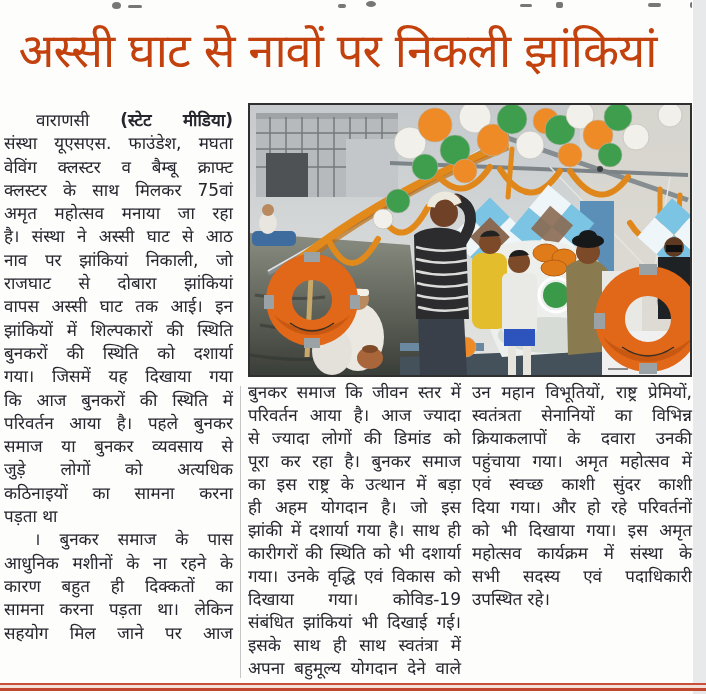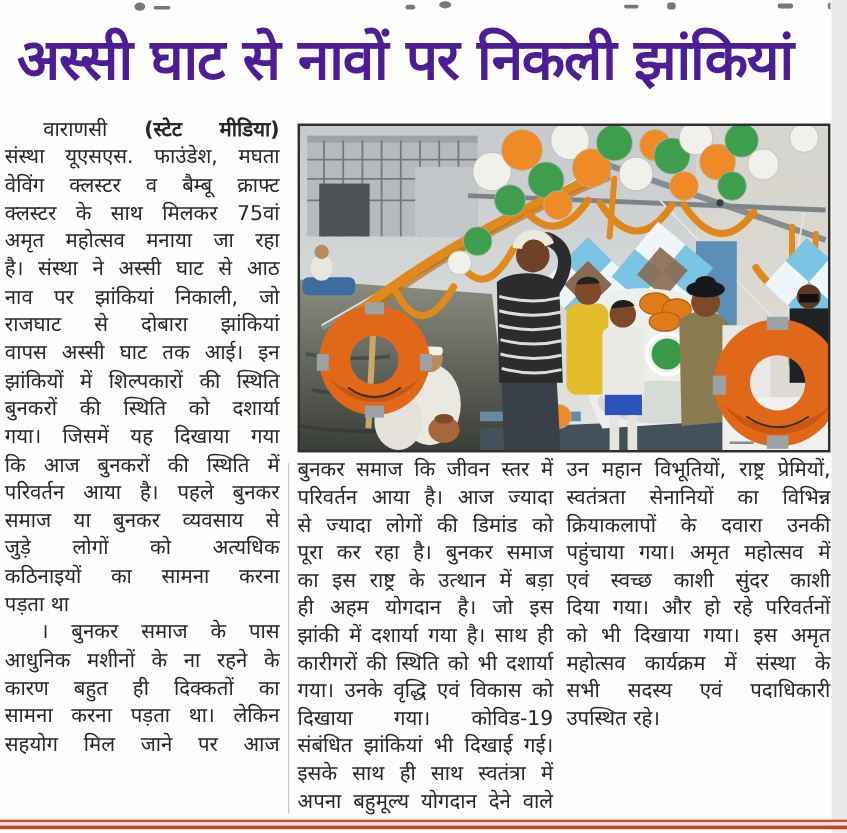--- a/index.html
+++ b/index.html
@@ -9,33 +9,33 @@
     font-family:"DejaVu Sans","Liberation Sans",sans-serif;
     color:#23232b;
   }
   
   .top-strip{position:absolute;left:0;top:0;width:692px;height:13px;overflow:hidden;}
   .frag{position:absolute;background:#4a4a4a;border-radius:2px;opacity:.75;}
 
   .headline{
     position:absolute;left:0;top:18px;width:675px;
     text-align:center;
-    font-size:47px;line-height:66px;font-weight:bold;
-    color:#4c1d95;letter-spacing:-1px;
+    font-size:47px;line-height:66px;font-weight:normal;
+    color:#c2410c;letter-spacing:-1px;
     white-space:nowrap;
   }
 
   .col{position:absolute;font-size:17px;color:#26262e;}
   .col .tl{text-align:justify;text-align-last:justify;}
   .col .tl.noj{text-align-last:left;}
   .col .tl.indent{padding-left:30px;}
   .col-left{left:4px;top:97px;width:229px;line-height:23.3px;}
   .col-mid{left:248px;top:381px;width:213px;line-height:23.0px;}
   .col-right{left:472px;top:381px;width:220px;line-height:23.0px;}
-  .dateline{padding-left:32px;}
+  .dateline{padding-left:32px;margin-top:12px;}
   .dateline .credit{font-weight:bold;}
 
   .vrule{position:absolute;left:240px;top:386px;width:1px;height:292px;background:#c6c6c6;}
 
   .photo{
     position:absolute;left:248px;top:103px;width:444px;height:274px;
     border:2px solid #2f2f2f;box-sizing:border-box;background:#cfd3d5;
   }
   .photo svg{display:block;}
 

